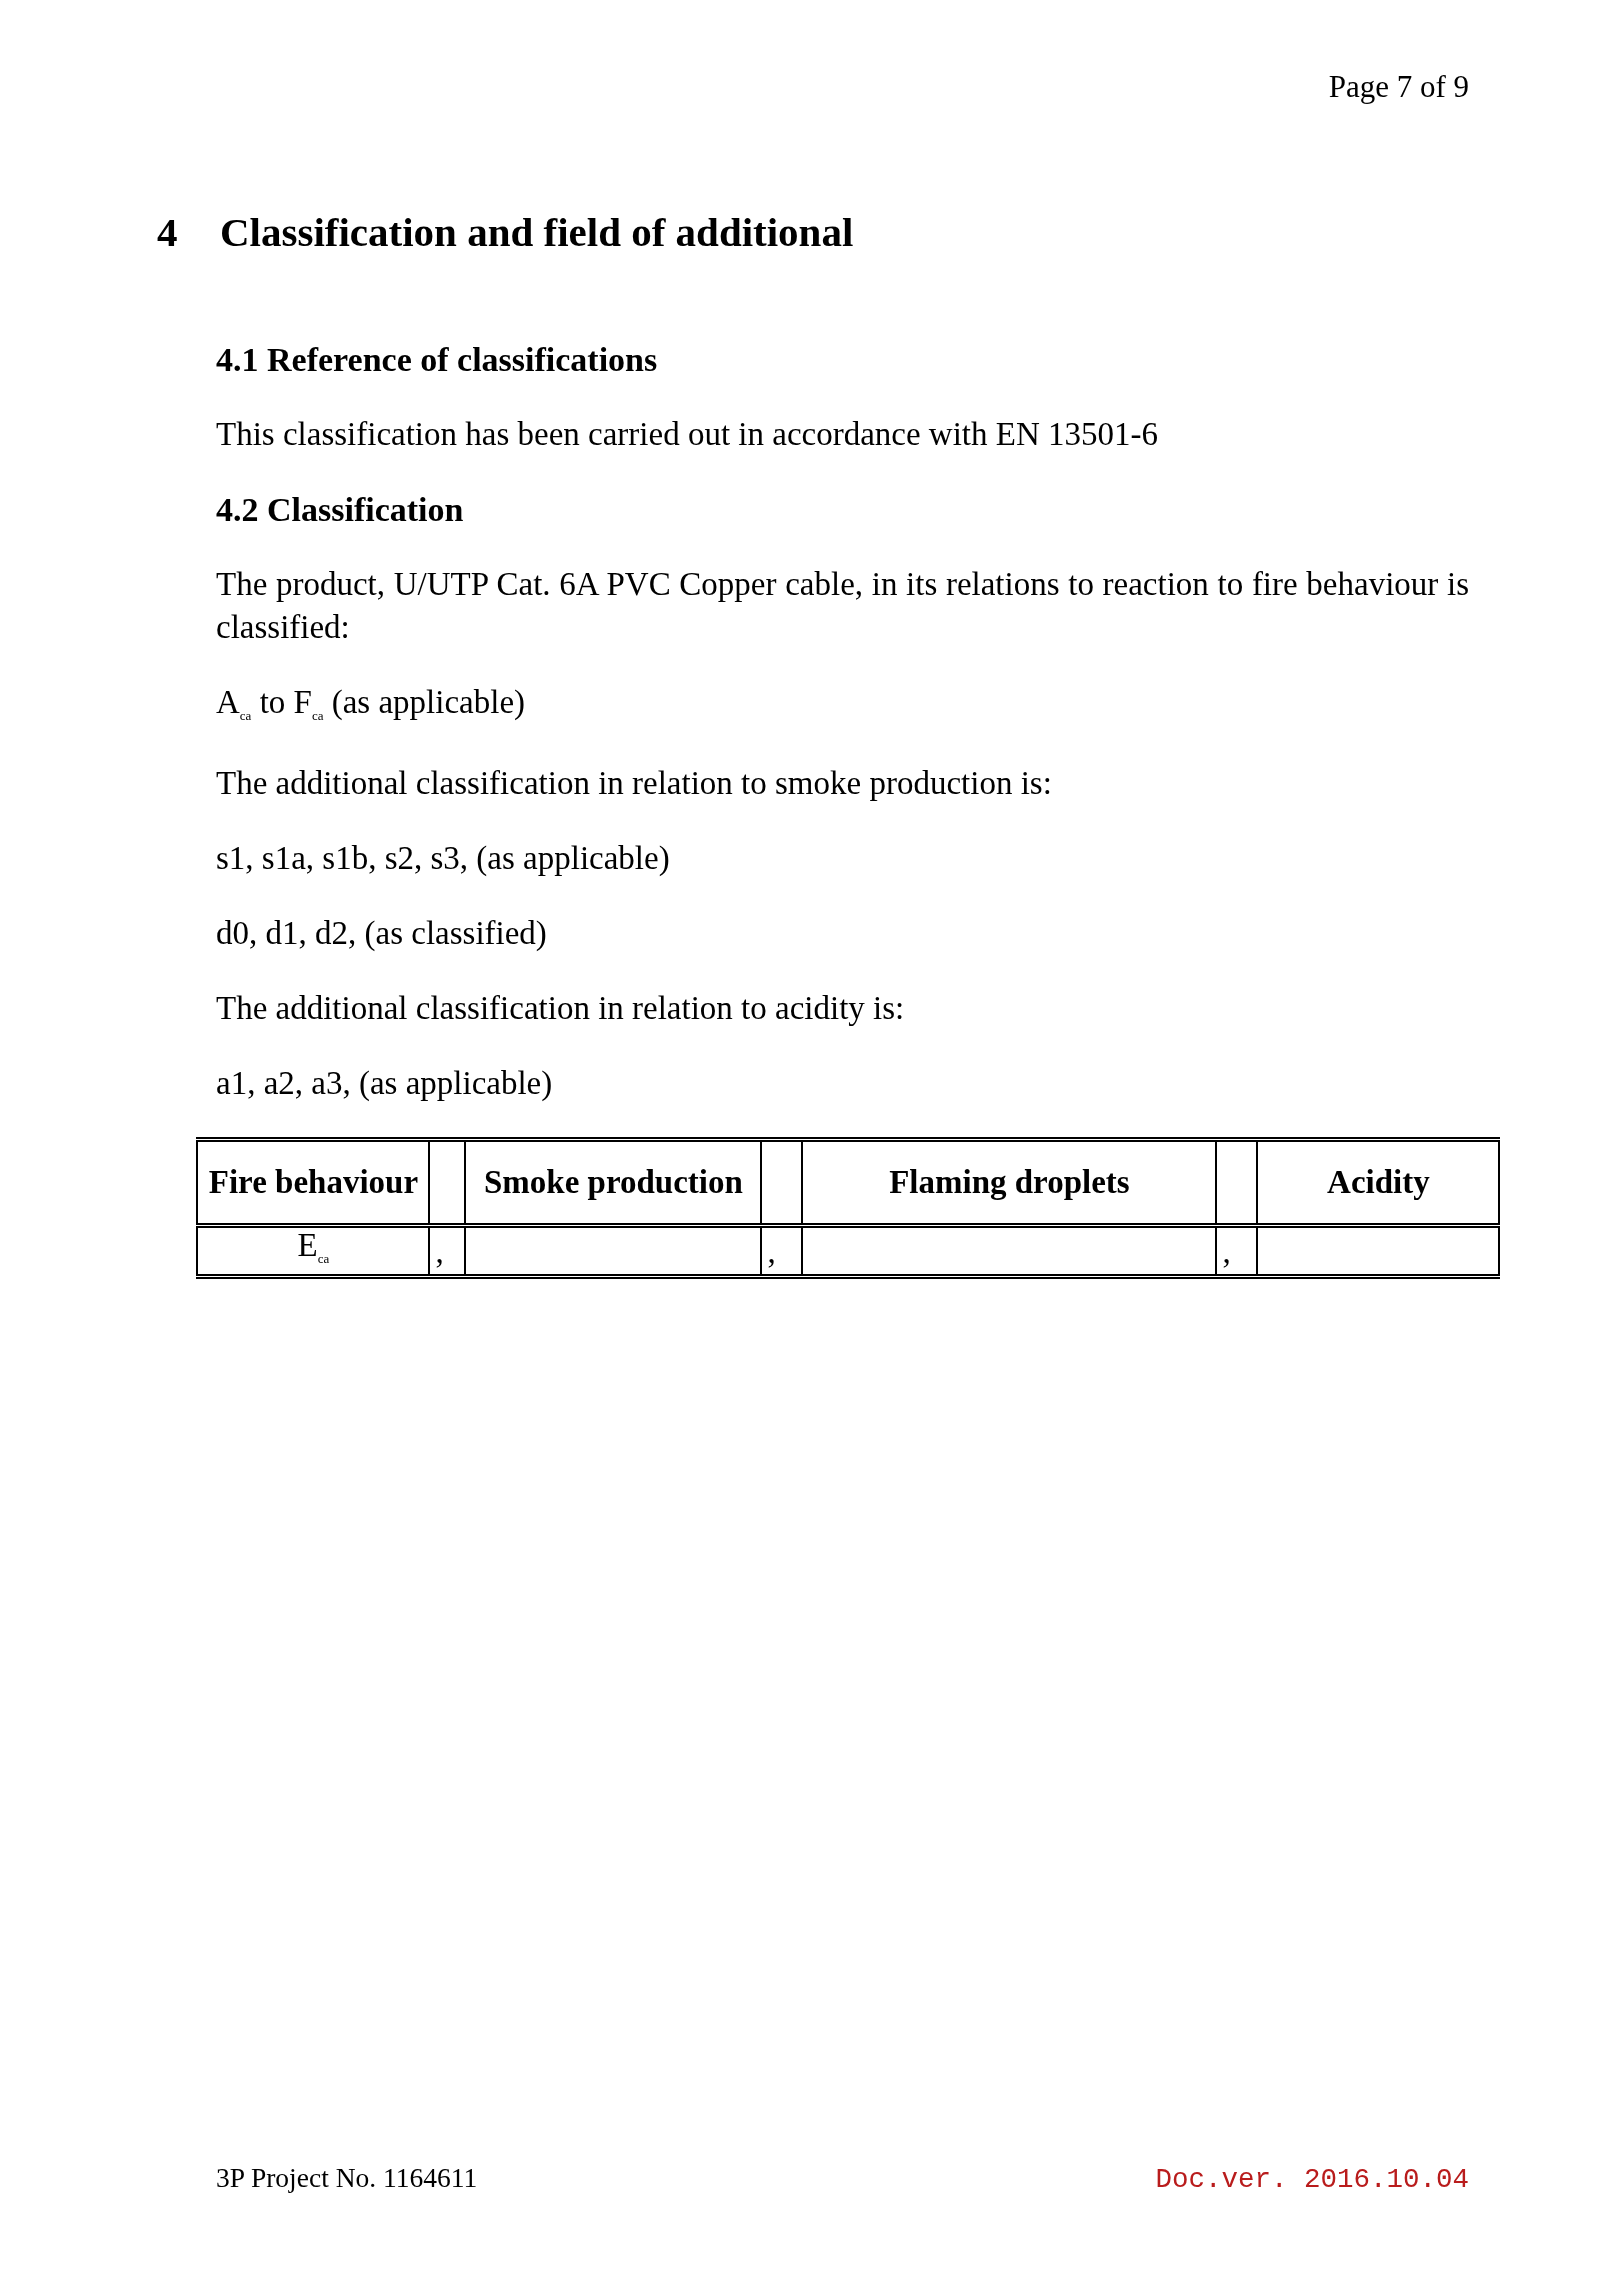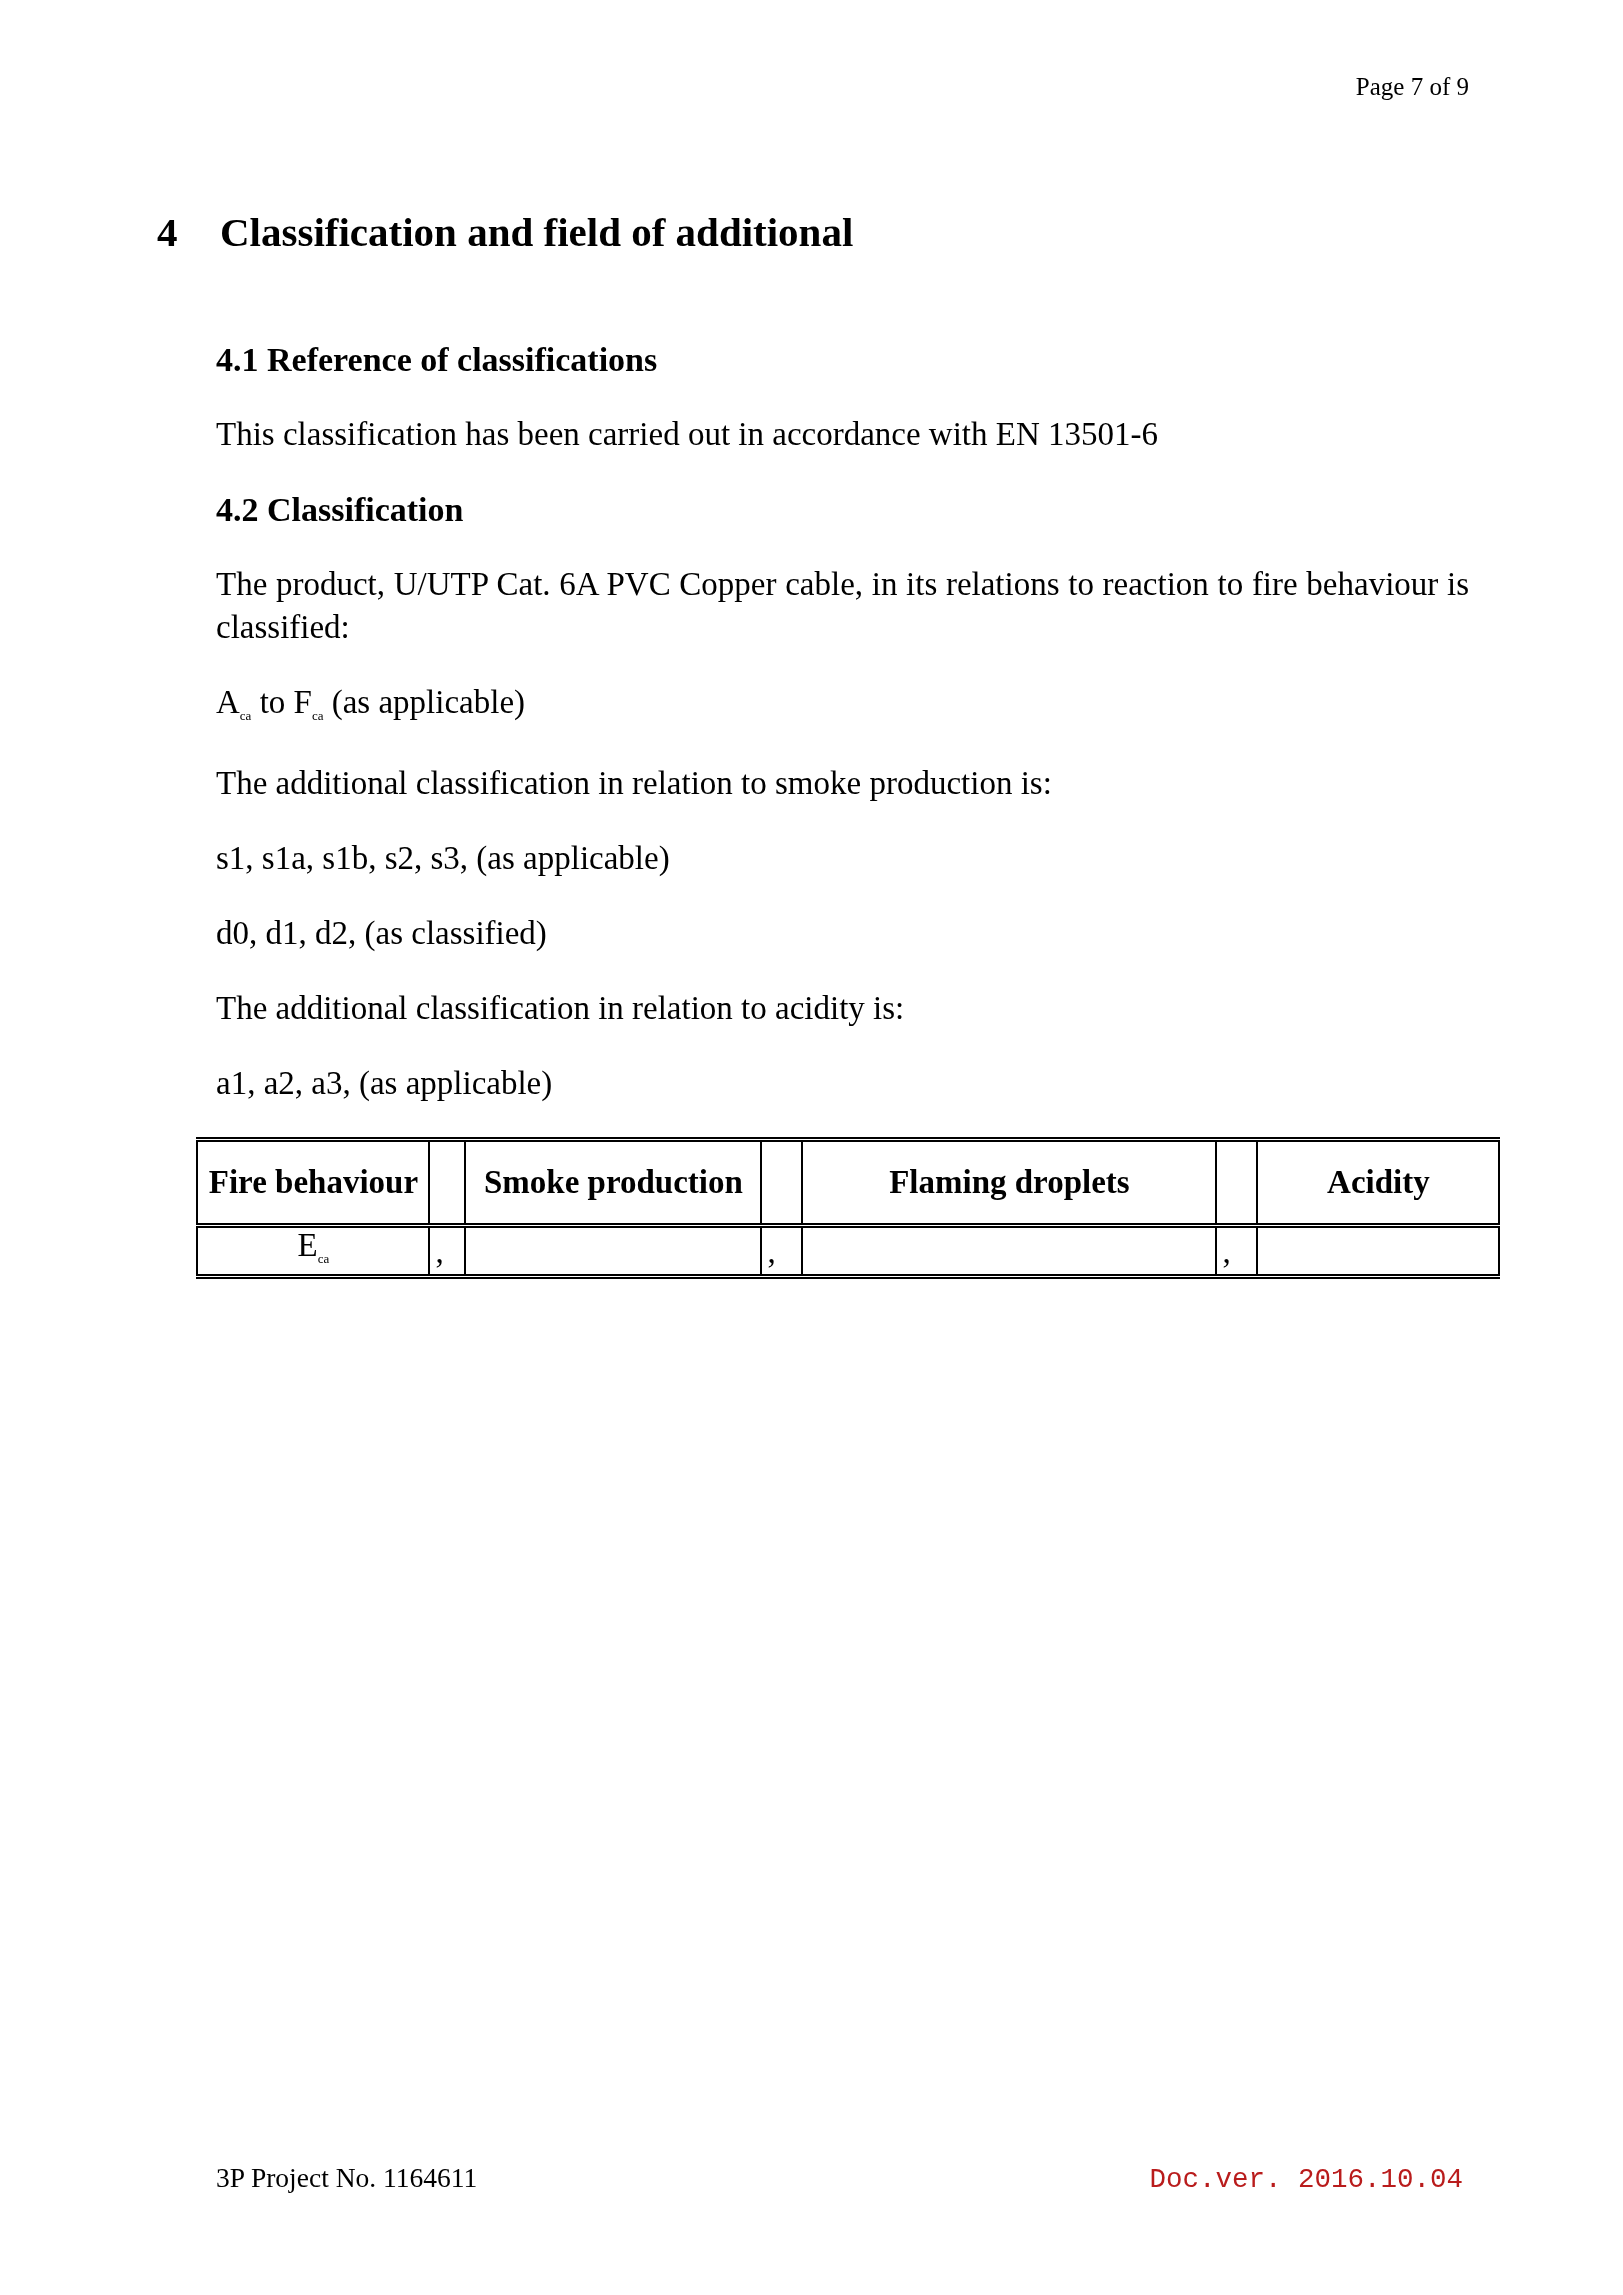--- a/index.html
+++ b/index.html
@@ -14,21 +14,21 @@
     box-sizing: border-box;
     background: #ffffff;
     color: #000000;
     font-family: "Liberation Serif", serif;
     font-size: 33px;
     padding: 65px 154px 0 216px;
     overflow: hidden;
   }
   .page-number {
     text-align: right;
-    font-size: 25px;
+    font-size: 31px;
     line-height: 43px;
     margin: 0;
     font-family: Liberation Serif, serif;
   }
   .h1 {
     font-size: 41px;
     font-weight: bold;
     line-height: 52px;
     margin: 98px 0 80px -59px;
   }
@@ -87,21 +87,21 @@
     text-align: center;
   }
   .ctable td.comma {
     text-align: left;
     padding-left: 5.2px;
   }
   .footer {
     position: absolute;
     top: 2159px;
     left: 216px;
-    right: 160px;
+    right: 154px;
     display: flex;
     justify-content: space-between;
     align-items: baseline;
     font-size: 27.5px;
     line-height: 37px;
   }
   .footer .muted {
     color: #b91c1c;
     font-family: Liberation Mono, monospace;
   }

